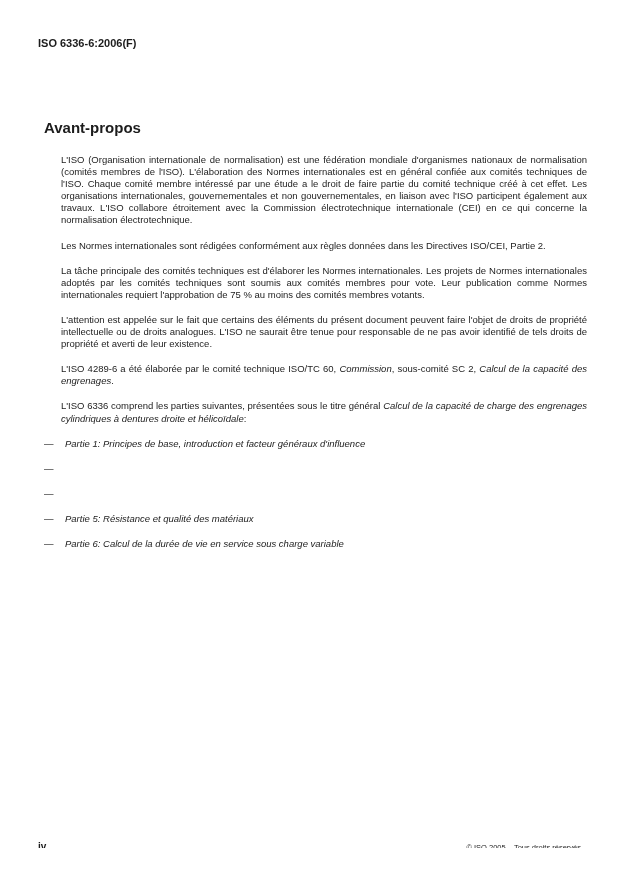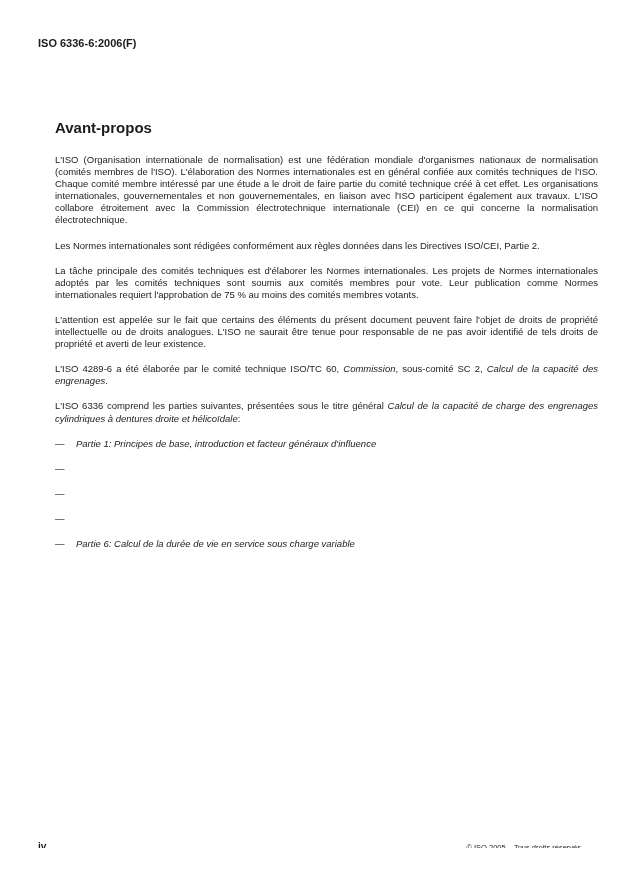--- a/index.html
+++ b/index.html
@@ -16,31 +16,31 @@
     position: absolute;
     top: 37px;
     left: 38px;
     font-size: 11px;
     font-weight: bold;
     white-space: nowrap;
   }
   .content {
     position: absolute;
     top: 119px;
-    left: 55px;
+    left: 44px;
     width: 543px;
   }
   .section-title {
     font-size: 15px;
     font-weight: bold;
     margin: 0 0 17px 0;
     line-height: 18px;
   }
   .para {
-    margin: 0 0 13px 0;
+    margin: 0 0 13px 17px;
     font-size: 9.5px;
     line-height: 12.1px;
     text-align: justify;
   }
   .it { font-style: italic; }
   .list-item {
     display: flex;
     margin: 0 0 13px 0;
     font-size: 9.5px;
     line-height: 12.1px;
@@ -90,20 +90,21 @@
         <span class="list-text">Partie 1: Principes de base, introduction et facteur généraux d'influence</span>
       </div>
       <div class="list-item">
         <span class="list-dash">—</span>
       </div>
       <div class="list-item">
         <span class="list-dash">—</span>
       </div>
       <div class="list-item">
         <span class="list-dash">—</span>
+        <span class="list-text">Partie 5: Résistance et qualité des matériaux</span>
       </div>
       <div class="list-item">
         <span class="list-dash">—</span>
         <span class="list-text">Partie 6: Calcul de la durée de vie en service sous charge variable</span>
       </div>
     </div>
 
   </div>
 
   <div class="footer-page-number">iv</div>

